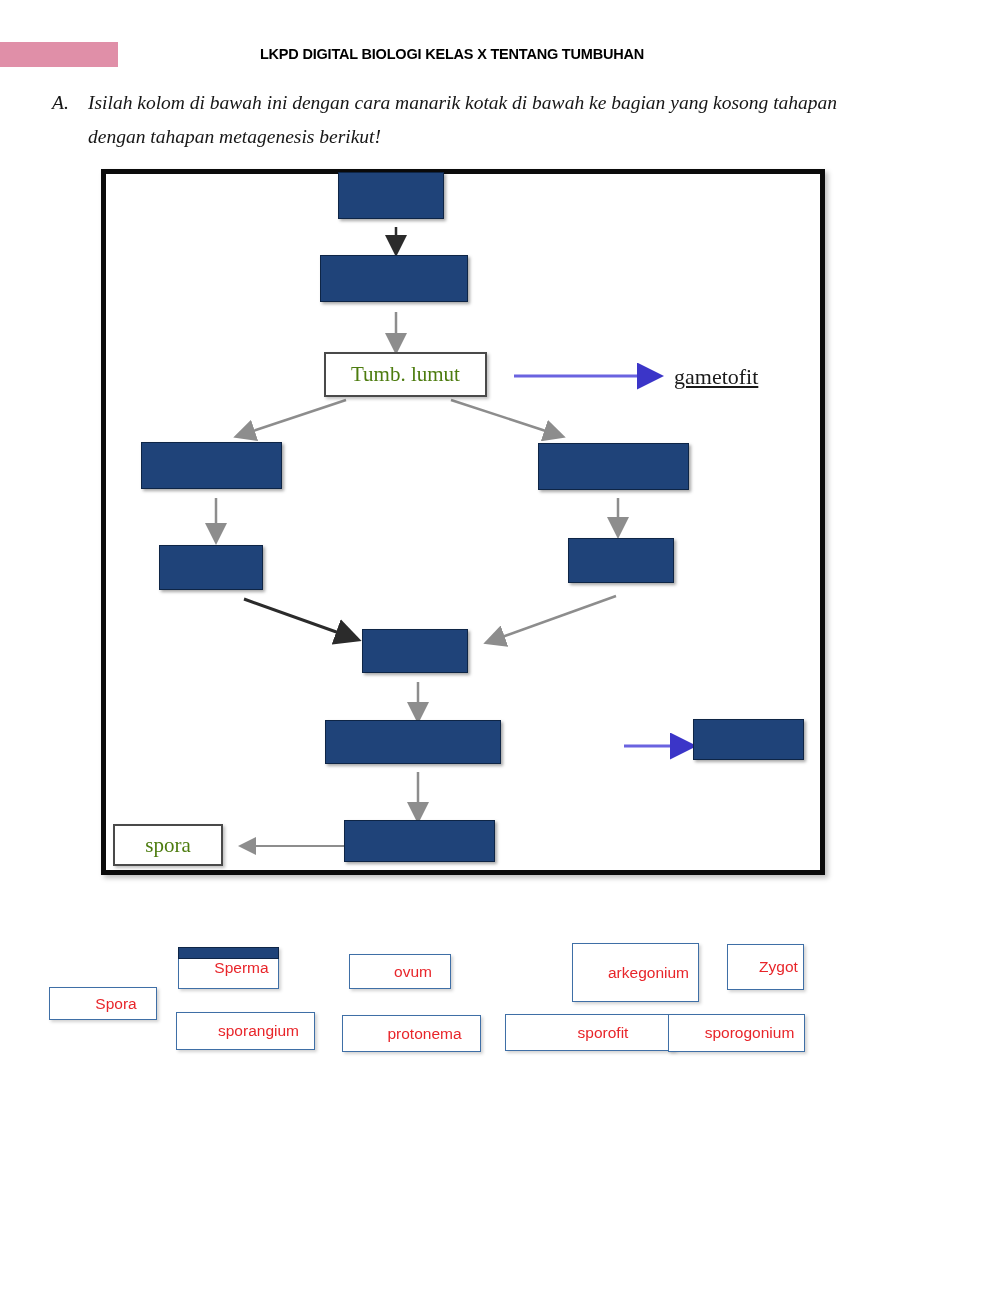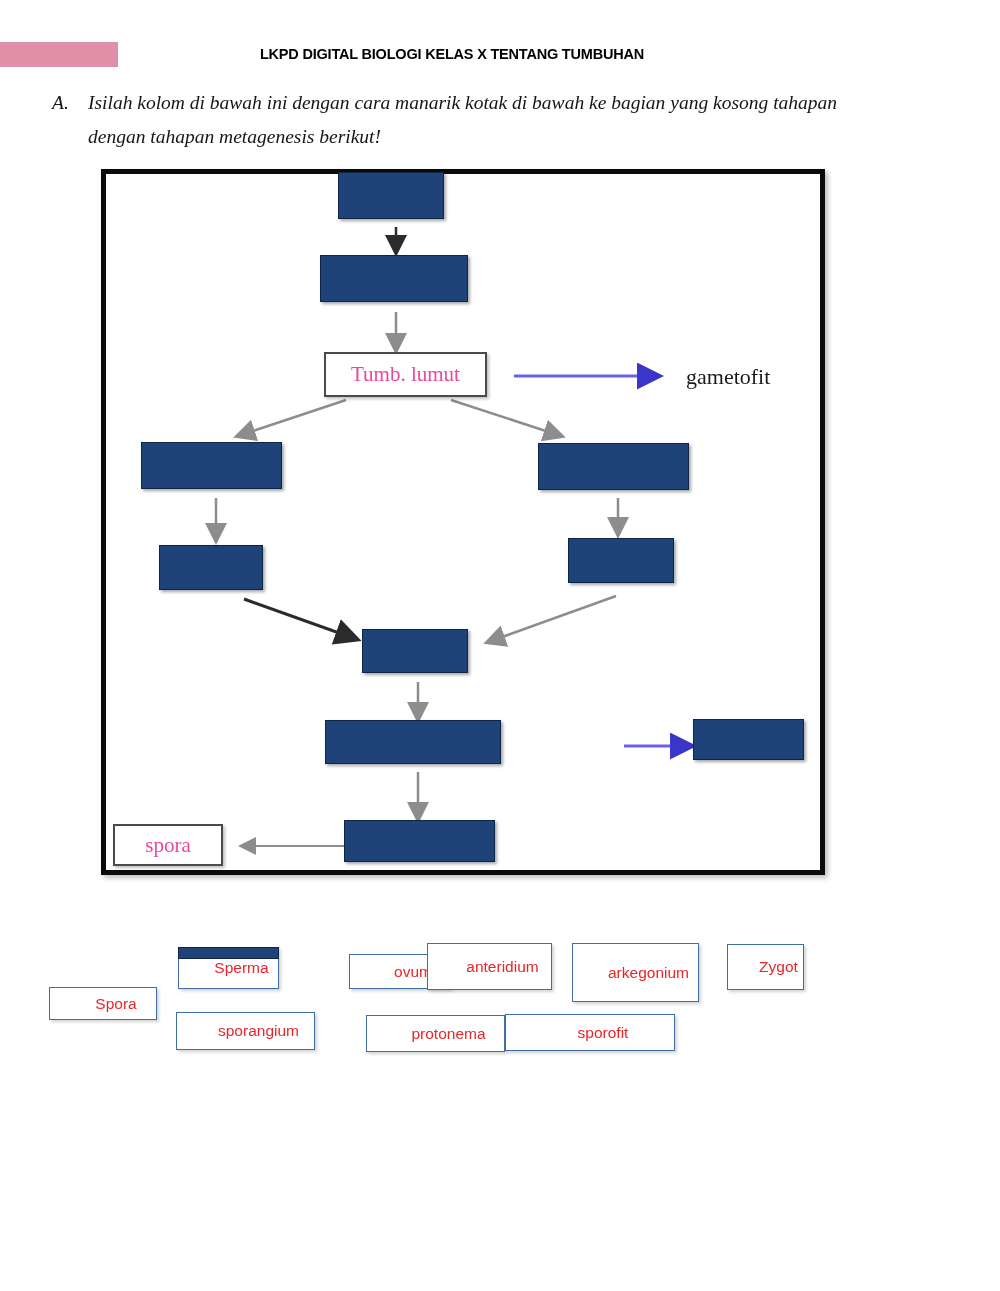--- a/index.html
+++ b/index.html
@@ -90,21 +90,21 @@
   }
 
   
   .labelbox {
     position: absolute;
     background: #ffffff;
     border: 2px solid #4a4a4a;
     box-sizing: border-box;
     font-family: "Liberation Serif", serif;
     font-size: 21px;
-    color: #ec4899;
+    color: #4d7c0f;
     display: flex;
     align-items: center;
     justify-content: center;
     box-shadow: 2px 2px 3px rgba(0,0,0,0.25);
   }
 
   .plainlabel {
     position: absolute;
     font-family: "Liberation Serif", serif;
     font-size: 22px;
@@ -218,58 +218,58 @@
     <div class="blank" style="left:238px;  top:646px; width:151px; height:42px;"></div>
 
     <div class="labelbox" style="left:218px; top:178px; width:163px; height:45px;">
       <span>Tumb. lumut</span>
     </div>
 
     <div class="labelbox" style="left:7px; top:650px; width:110px; height:42px;">
       <span>spora</span>
     </div>
 
-    <div class="plainlabel" style="left:580px; top:190px;">gametofit</div>
+    <div class="plainlabel" style="left:568px; top:190px;text-decoration:underline;">gametofit</div>
 
   </div>
 </div>
 
 <div class="wordbank">
 
   <div class="chip" style="left:178px; top:947px; width:101px; height:42px;">
     <div class="chip-overlay" style="left:-1px; top:-1px; width:101px; height:12px;"></div>
     <span>Sperma</span>
   </div>
 
   <div class="chip" style="left:305px; top:954px; width:102px; height:35px;margin-left:44px;">
     <span>ovum</span>
   </div>
 
-  <div class="chip" style="left:427px; top:943px; width:125px; height:47px;">
-    <span>anteridium</span>
-  </div>
 
   <div class="chip" style="left:572px; top:943px; width:127px; height:59px;">
     <span>arkegonium</span>
   </div>
 
   <div class="chip" style="left:727px; top:944px; width:77px; height:46px;">
     <span>Zygot</span>
   </div>
 
   <div class="chip" style="left:49px; top:987px; width:108px; height:33px;">
     <span>Spora</span>
   </div>
 
   <div class="chip" style="left:176px; top:1012px; width:139px; height:38px;">
     <span>sporangium</span>
   </div>
 
-  <div class="chip" style="left:342px; top:1015px; width:139px; height:37px;margin-left:24px;">
+  <div class="chip" style="left:342px; top:1015px; width:139px; height:37px;">
     <span>protonema</span>
   </div>
 
   <div class="chip" style="left:505px; top:1014px; width:170px; height:37px;">
     <span>sporofit</span>
   </div>
 
+  <div class="chip" style="left:668px; top:1014px; width:137px; height:38px;">
+    <span>sporogonium</span>
+  </div>
 
 </div>
 
 </body></html>

